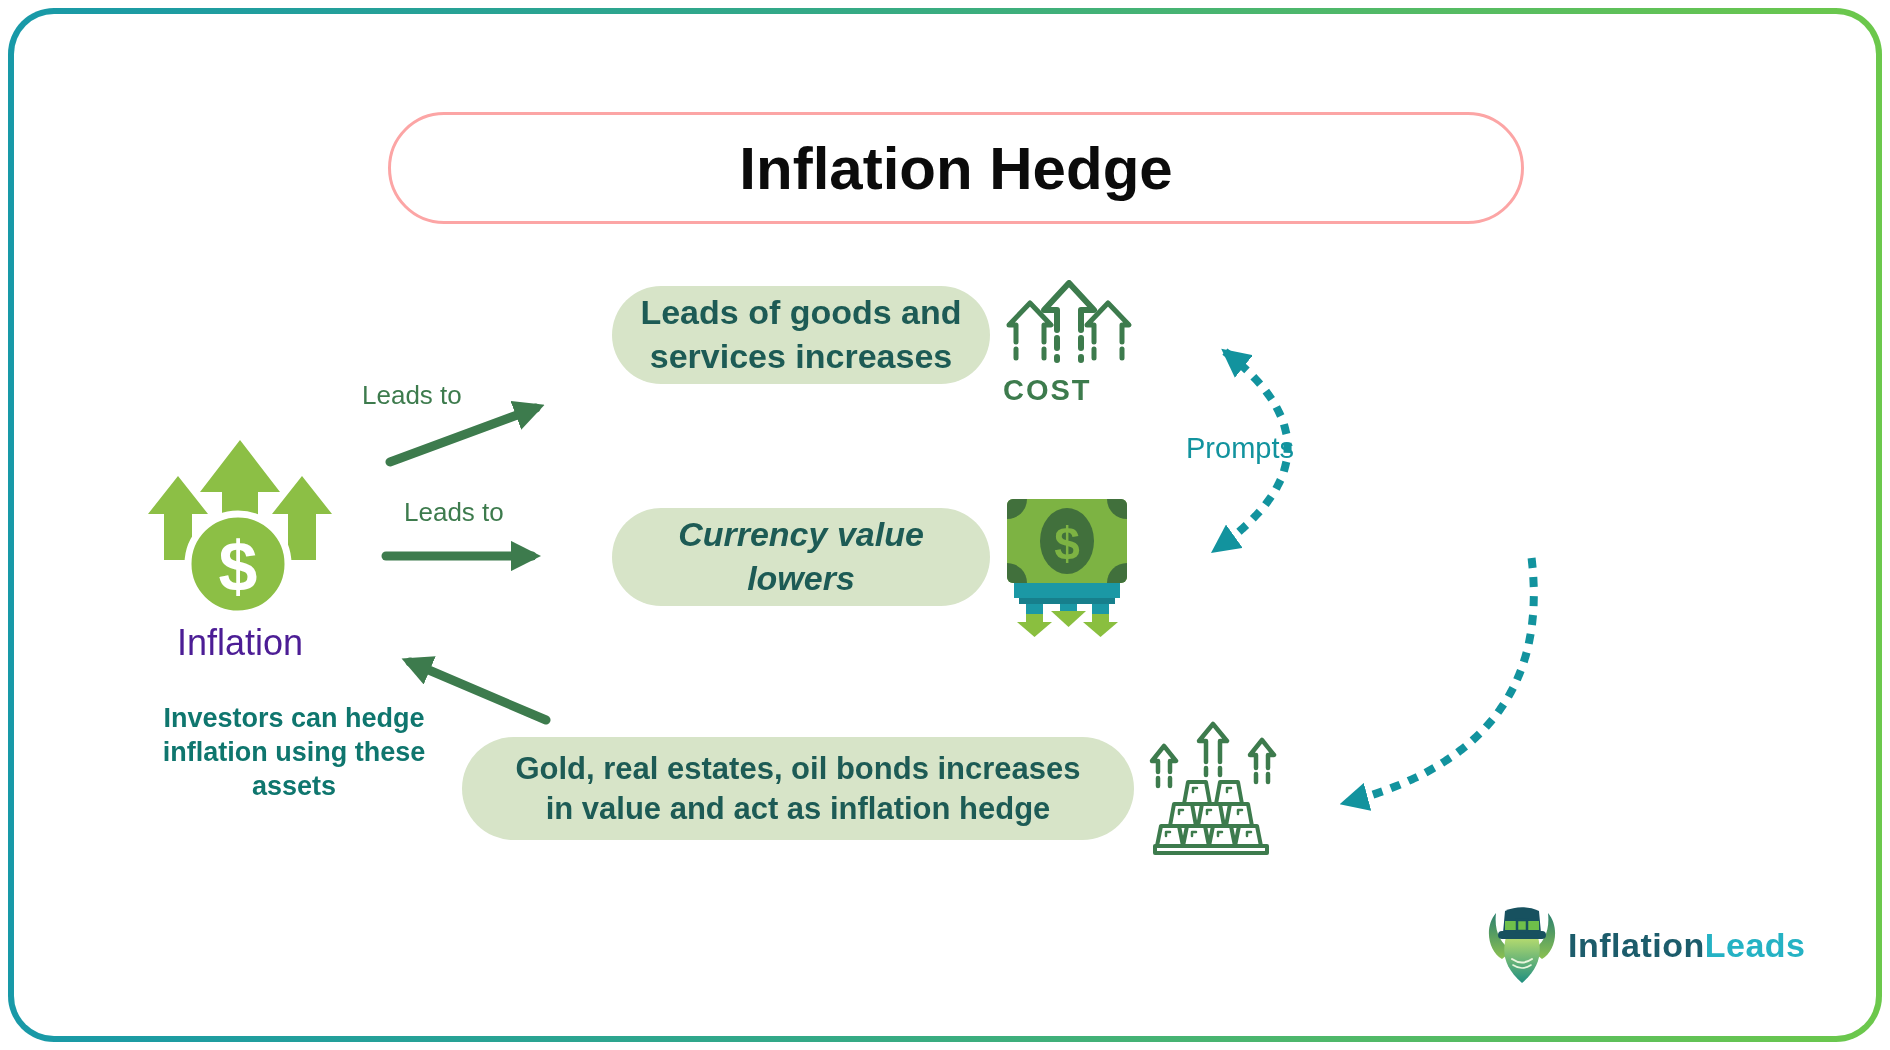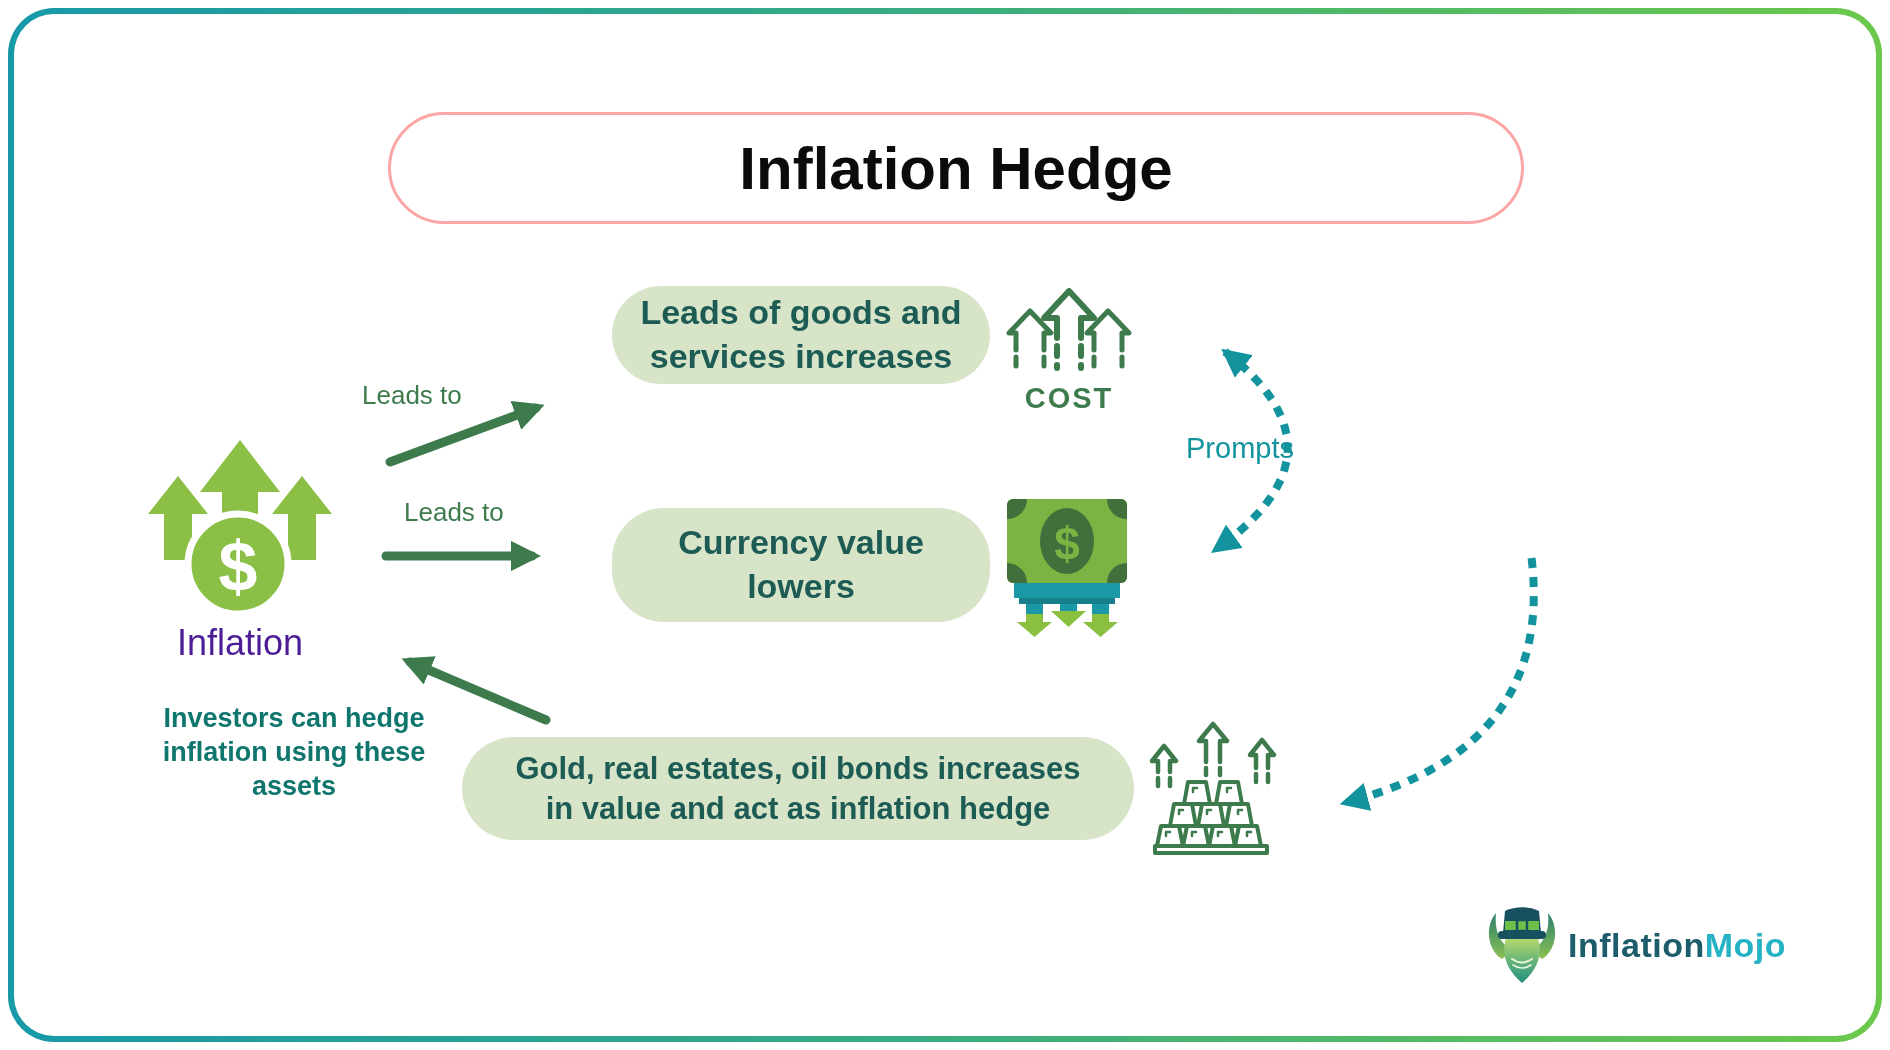--- a/index.html
+++ b/index.html
@@ -14,32 +14,32 @@
     position:absolute;left:388px;top:112px;width:1130px;height:106px;
     border:3px solid #fca5a5;border-radius:56px;display:flex;align-items:center;justify-content:center;
   }
   .title-text{font-size:60px;font-weight:700;color:#0b0b0b;letter-spacing:0px;}
   .pill{
     position:absolute;background:#d7e4c8;border-radius:52px;
     display:flex;align-items:center;justify-content:center;text-align:center;
     color:#1d5b55;font-weight:700;white-space:pre-line;line-height:1.28;
   }
   .pill-cost{left:612px;top:286px;width:378px;height:98px;font-size:34px;}
-  .pill-currency{left:612px;top:508px;width:378px;height:114px;font-size:34px;}
+  .pill-currency{left:612px;top:508px;width:378px;height:98px;font-size:34px;font-style:italic;}
   .pill-hedge{left:462px;top:737px;width:672px;height:103px;font-size:31px;}
   .label{position:absolute;font-weight:400;}
   .leads1{left:362px;top:380px;width:110px;font-size:26px;color:#3d7b4d;}
   .leads2{left:404px;top:497px;width:110px;font-size:26px;color:#3d7b4d;}
   .inflation-label{left:125px;top:622px;width:230px;text-align:center;font-size:36px;color:#4c1d95;}
   .prompts-label{left:1186px;top:432px;width:130px;font-size:29px;color:#12939e;}
   .note{position:absolute;font-weight:700;text-align:center;white-space:pre-line;line-height:1.25;}
   .note-invest{left:1380px;top:388px;width:430px;font-size:34px;color:#8cbf45;}
   .note-hedge{left:138px;top:702px;width:312px;font-size:27px;color:#0f766e;}
   .icon-abs{position:absolute;}
-  .cost-wrap{left:1003px;top:288px;width:132px;text-align:center;}
+  .cost-wrap{left:1003px;top:280px;width:132px;}
   .cost-label{font-size:29px;font-weight:700;color:#3d7b4d;letter-spacing:2px;margin-top:2px;}
   .overlay{position:absolute;left:0;top:0;pointer-events:none;}
   .logo{position:absolute;left:1486px;top:903px;display:flex;align-items:center;gap:10px;}
   .logo-text{font-size:34px;font-weight:700;letter-spacing:0.5px;}
   .logo-primary{color:#1c5c6b;}
   .logo-accent{color:#25b2c4;}
 </style>
 </head>
 <body>
 
@@ -194,17 +194,17 @@
       <path d="M56,56 C70,48 74,24 62,10 C64,28 58,40 46,48 Z" fill="url(#hornG)"></path>
       <path d="M20,34 L52,34 C56,50 54,64 36,80 C18,64 16,50 20,34 Z" fill="url(#faceG)"></path>
       <path d="M26,56 q10,7 20,0" stroke="#e8f5dc" stroke-width="2" fill="none" stroke-linecap="round"></path>
       <path d="M27,62 q9,6 18,0" stroke="#e8f5dc" stroke-width="1.6" fill="none" stroke-linecap="round"></path>
       <path d="M19,8 C30,3 42,3 53,8 L55,30 L17,30 Z" fill="#17515f"></path>
       <rect x="12" y="28" width="48" height="8" rx="4" fill="#17515f"></rect>
       <rect x="19" y="18" width="34" height="9" fill="#6fbf4a"></rect>
       <rect x="31" y="17" width="10" height="11" fill="none" stroke="#17515f" stroke-width="2.5"></rect>
     </svg>
     <div class="logo-text">
-      <span class="logo-primary">Inflation</span><span class="logo-accent">Mojo</span>
+      <span class="logo-primary">Inflation</span><span class="logo-accent">Leads</span>
     </div>
   </div>
 
 </div>
 
 </body></html>

